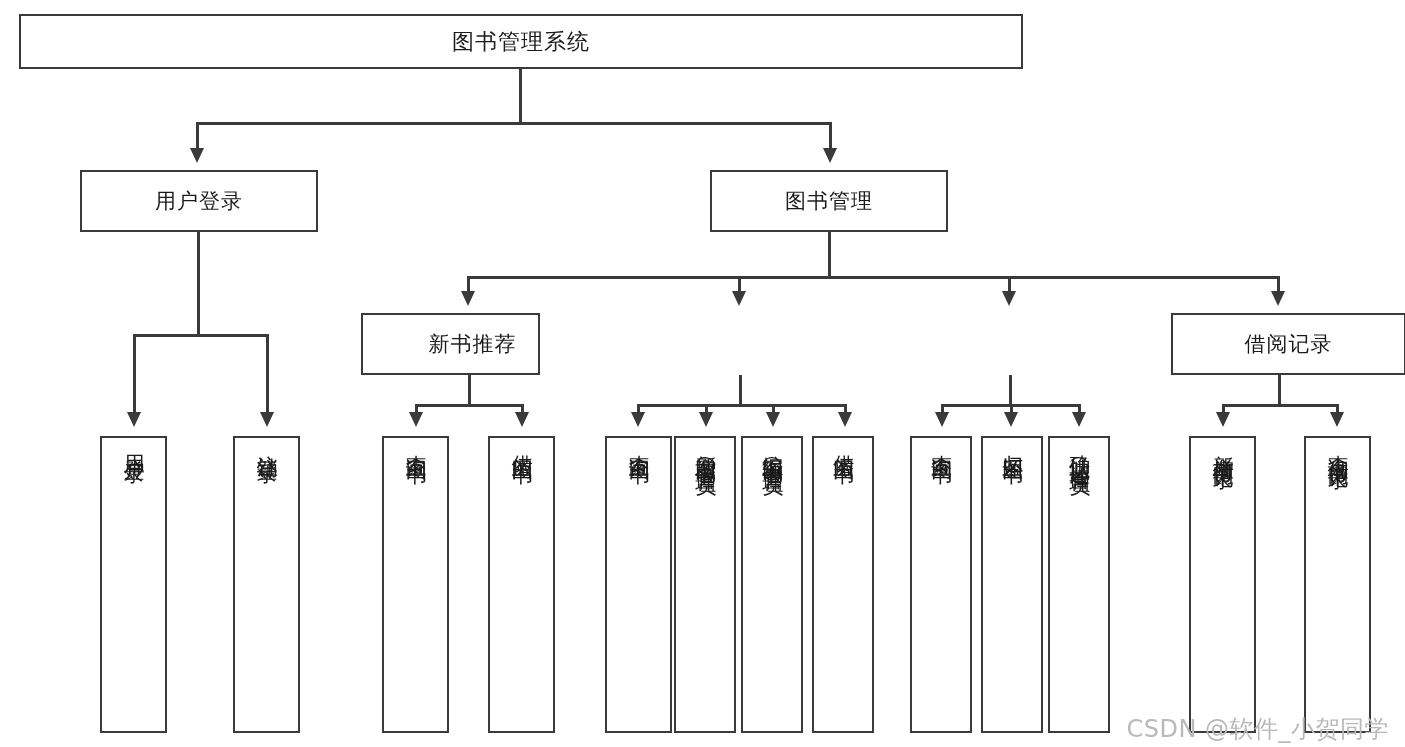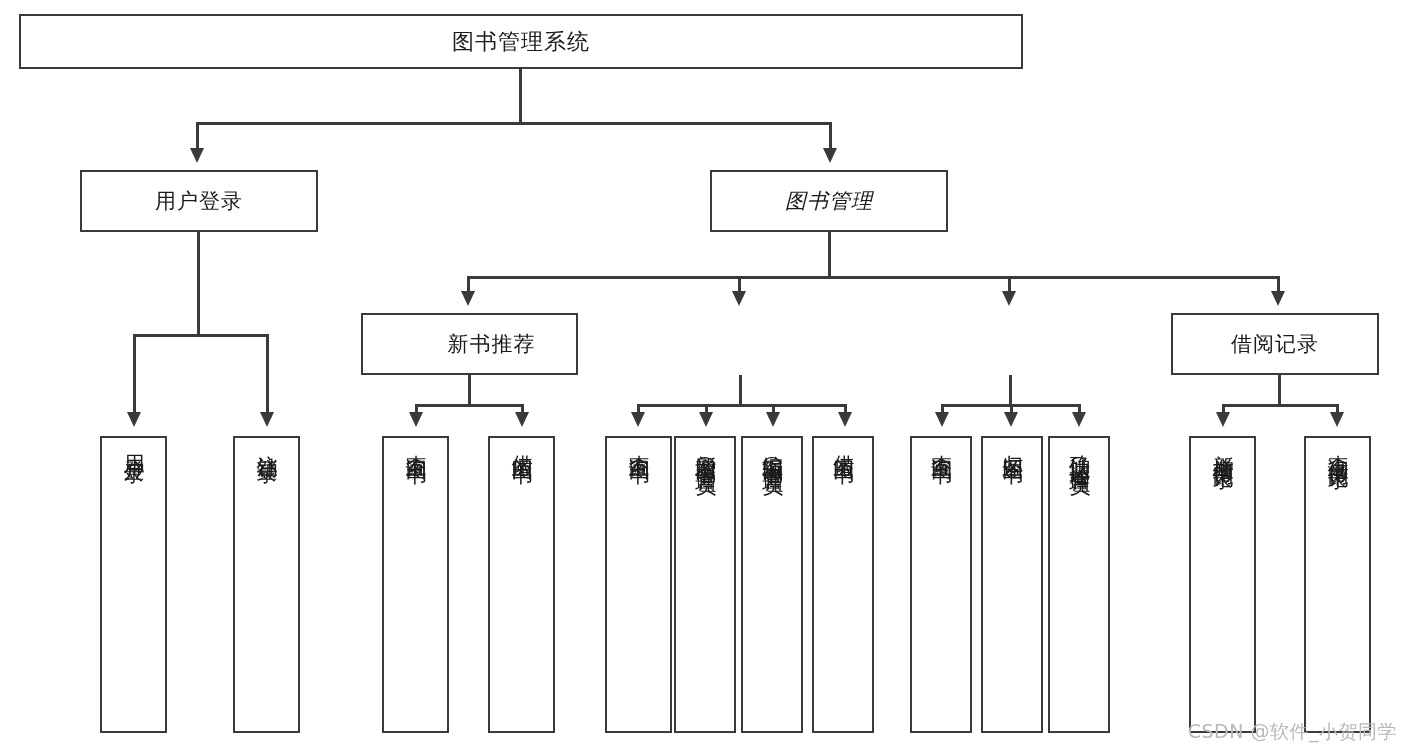--- a/index.html
+++ b/index.html
@@ -62,23 +62,23 @@
   .arrow{
     position:absolute;
     width:0;height:0;
     border-left:7px solid transparent;
     border-right:7px solid transparent;
     border-top:15px solid #3a3a3a;
   }
   
   #watermark{
     position:absolute;
-    right:8px;
+    right:16px;
     bottom:2px;
-    font-size:19px;
+    font-size:24px;
     color:#b9b9b9;
     letter-spacing:0.5px;
     user-select:none;
     white-space:nowrap;
   }
 </style>
 </head>
 <body>
 
 <div id="canvas">
@@ -92,21 +92,21 @@
   <div class="hline" style="left:196px;top:122px;width:636px;height:2.5px;"></div>
 
   <div class="vline" style="left:196px;top:122px;width:2.5px;height:28px;"></div>
   <div class="arrow" style="left:190px;top:148px;"></div>
   <div class="vline" style="left:829px;top:122px;width:2.5px;height:28px;"></div>
   <div class="arrow" style="left:823px;top:148px;"></div>
 
   <div class="node lvl2" style="left:80px;top:170px;width:238px;height:62px;">
     <span>用户登录</span>
   </div>
-  <div class="node lvl2" style="left:710px;top:170px;width:238px;height:62px;font-style:italic;">
+  <div class="node lvl2" style="left:710px;top:170px;width:238px;height:62px;">
     <span>图书管理</span>
   </div>
 
   <div class="vline" style="left:197px;top:232px;width:2.5px;height:103px;"></div>
   <div class="hline" style="left:133px;top:334px;width:133px;height:2.5px;"></div>
   <div class="vline" style="left:133px;top:334px;width:2.5px;height:80px;"></div>
   <div class="arrow" style="left:127px;top:412px;"></div>
   <div class="vline" style="left:266px;top:334px;width:2.5px;height:80px;"></div>
   <div class="arrow" style="left:260px;top:412px;"></div>
 
@@ -114,24 +114,24 @@
   <div class="hline" style="left:467px;top:276px;width:812px;height:2.5px;"></div>
   <div class="vline" style="left:467px;top:276px;width:2.5px;height:23px;"></div>
   <div class="arrow" style="left:461px;top:291px;"></div>
   <div class="vline" style="left:738px;top:276px;width:2.5px;height:23px;"></div>
   <div class="arrow" style="left:732px;top:291px;"></div>
   <div class="vline" style="left:1008px;top:276px;width:2.5px;height:23px;"></div>
   <div class="arrow" style="left:1002px;top:291px;"></div>
   <div class="vline" style="left:1277px;top:276px;width:2.5px;height:23px;"></div>
   <div class="arrow" style="left:1271px;top:291px;"></div>
 
-  <div class="node lvl3" style="left:361px;top:313px;width:217px;height:62px;padding-left:44px;">
+  <div class="node lvl3" style="left:361px;top:313px;width:179px;height:62px;padding-left:44px;">
     <span>新书推荐</span>
   </div>
-  <div class="node lvl3" style="left:1171px;top:313px;width:208px;height:62px;">
+  <div class="node lvl3" style="left:1171px;top:313px;width:235px;height:62px;">
     <span>借阅记录</span>
   </div>
 
   <div class="vline" style="left:468px;top:375px;width:2.5px;height:30px;"></div>
   <div class="hline" style="left:415px;top:404px;width:108px;height:2.5px;"></div>
   <div class="vline" style="left:415px;top:404px;width:2.5px;height:11px;"></div>
   <div class="arrow" style="left:409px;top:412px;"></div>
   <div class="vline" style="left:521px;top:404px;width:2.5px;height:11px;"></div>
   <div class="arrow" style="left:515px;top:412px;"></div>
 

